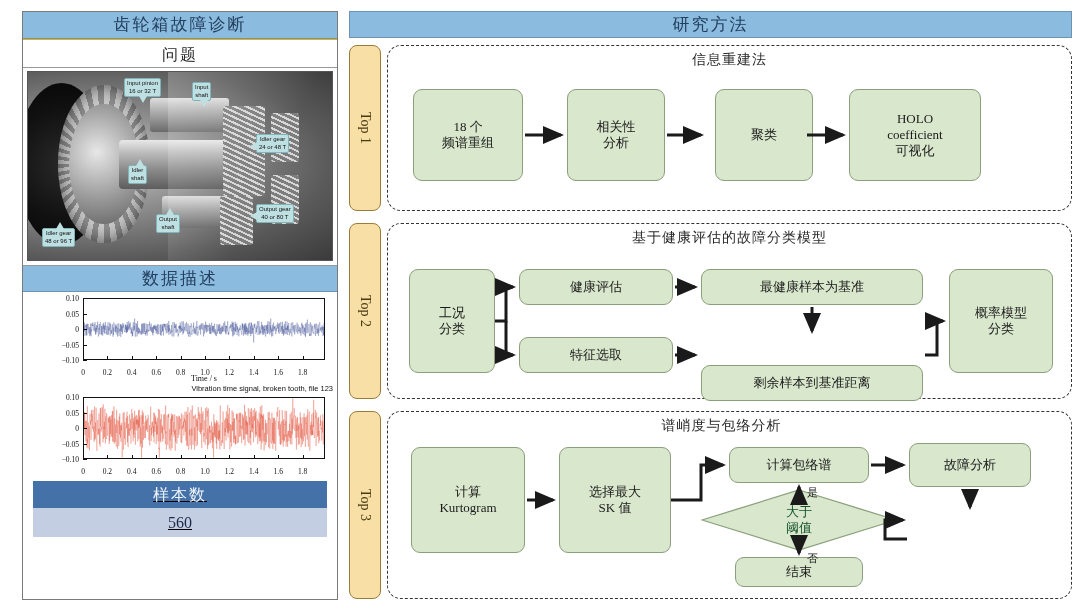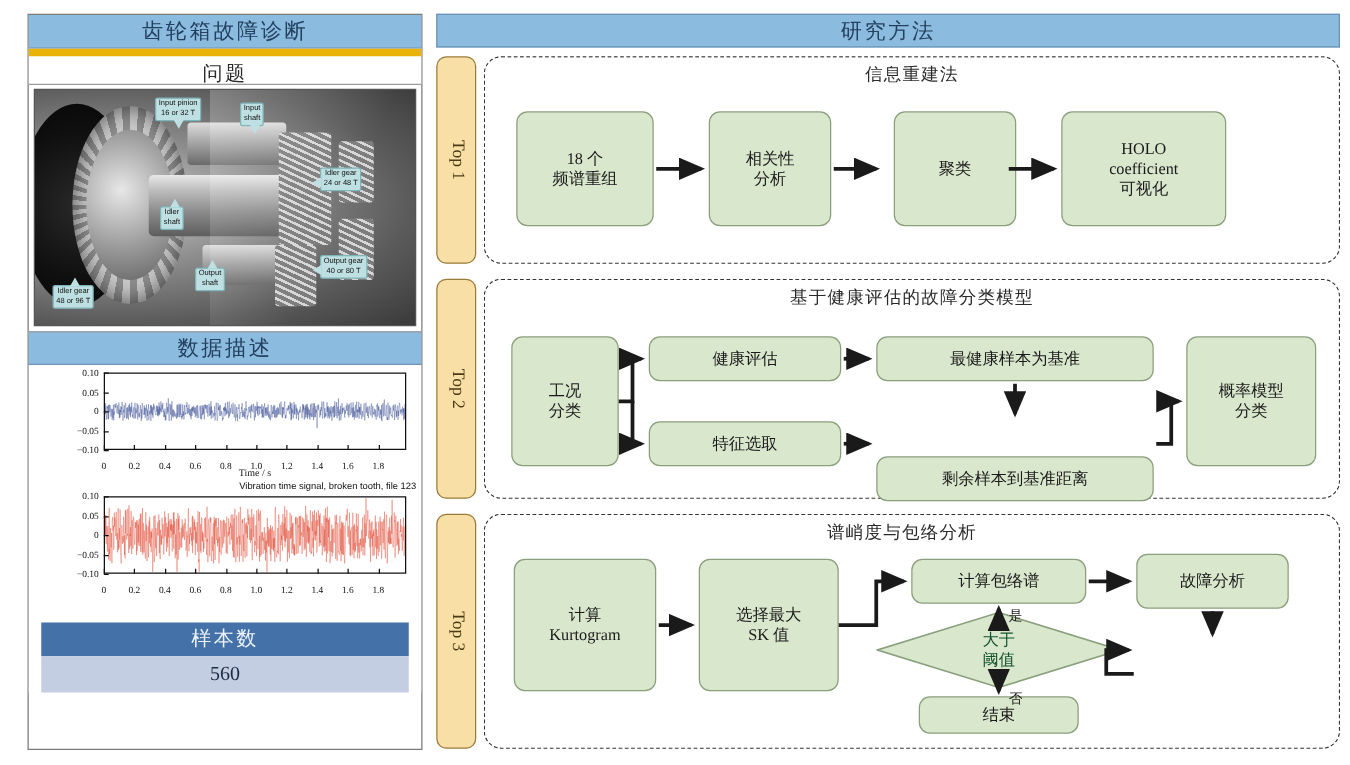--- a/index.html
+++ b/index.html
@@ -29,21 +29,21 @@
     line-height: 26px;
     height: 27px;
   }
   #problem-header {
     height: 29px; line-height: 29px;
     text-align: center;
     font-size: 16px;
     color: #2a2a2a;
     letter-spacing: 2px;
     border-bottom: 1px solid #9a9a9a;
-    border-top: 6px solid #eab308;
+    border-top: 1px solid #eab308;
     background: #fff;
   }
   
   #gearbox-photo {
     position: relative;
     margin: 3px 4px 4px 4px;
     height: 190px;
     background:
       radial-gradient(ellipse at 22% 48%, #cfcfcf 0%, #8e8e8e 35%, #5a5a5a 70%, #3a3a3a 100%),
       linear-gradient(160deg, #9a9a9a 0%, #6f6f6f 40%, #4e4e4e 100%);
@@ -144,21 +144,21 @@
     text-align:center; font-size:8px; color:#111;
     font-family: "Liberation Serif", serif;
   }
   .chart-caption {
     text-align:right; font-size:7.5px; color:#111; margin-top:-2px;
     font-family: Liberation Sans, sans-serif;
   }
   .sig { position:absolute; left:0; top:0; width:100%; height:100%; }
 
   
-  #sample-table { margin: 17px 6px 0 6px; }
+  #sample-table { margin: 0 6px 0 6px; text-decoration: underline; }
   #sample-head {
     background: #4472a8; color:#eef3fa; text-align:center;
     font-size: 16px; letter-spacing:2px; height: 27px; line-height:27px;
   }
   #sample-value {
     background: #c3cee2; color:#1b2a44; text-align:center;
     font-size: 16px; height: 29px; line-height:29px;
   }
 
   

